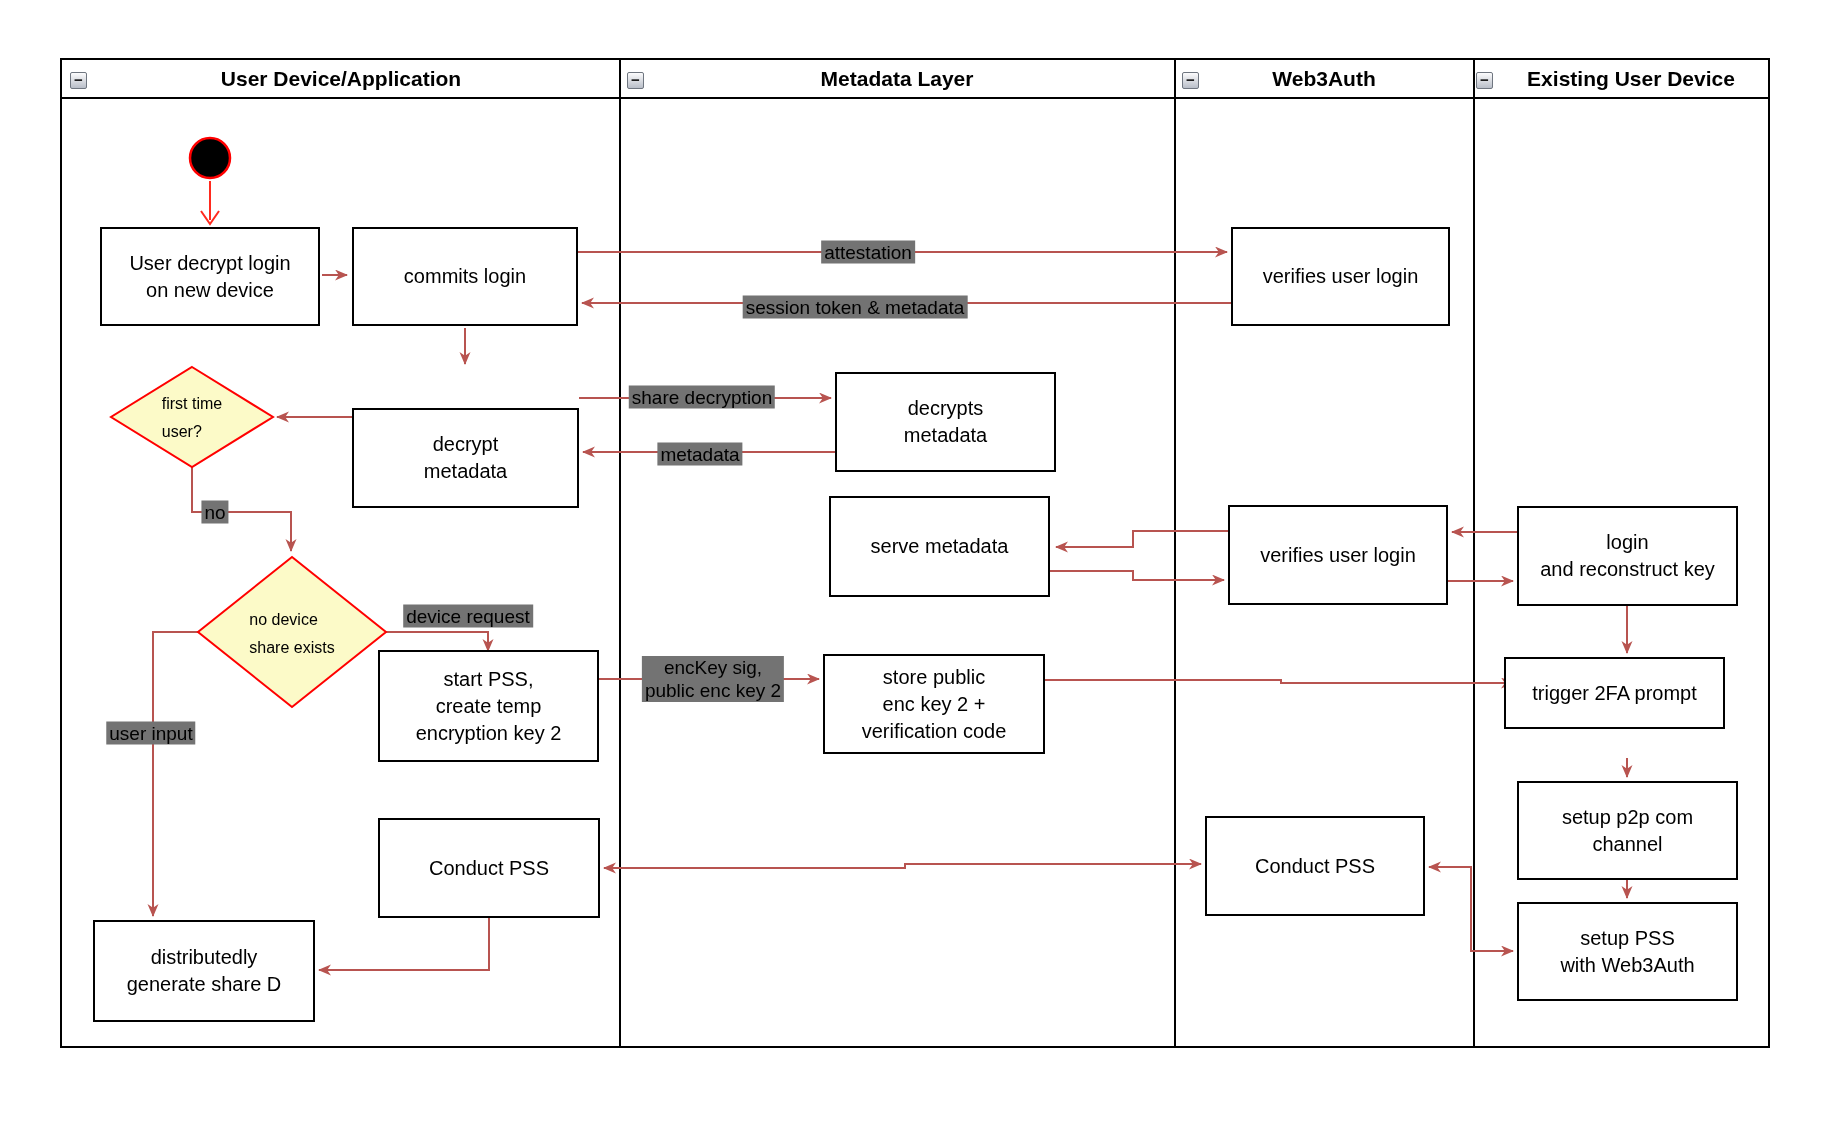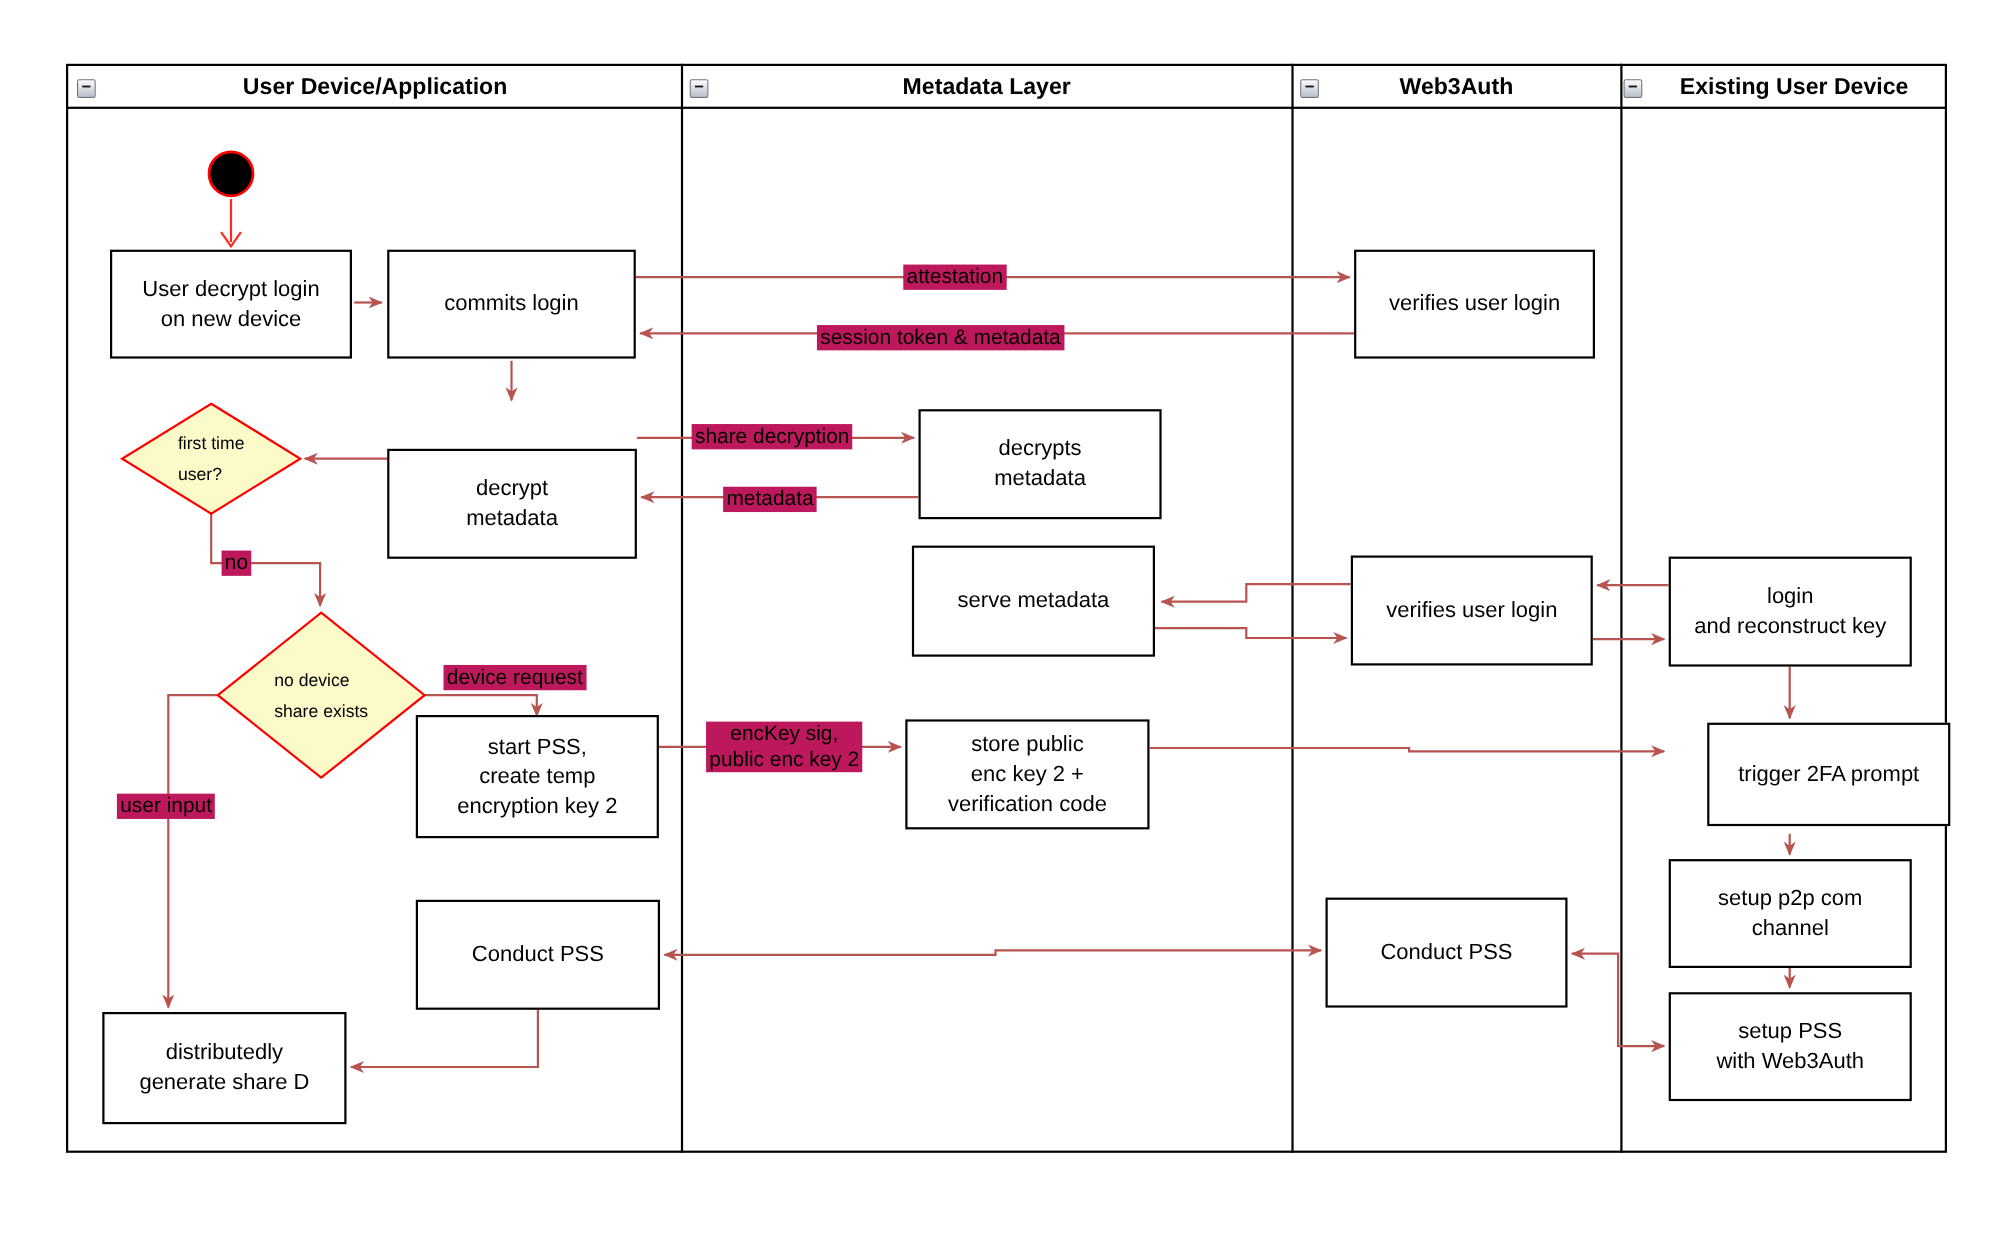--- a/index.html
+++ b/index.html
@@ -14,21 +14,21 @@
               font-size:21px;font-weight:bold;white-space:nowrap;line-height:30px;}
   .collapse{position:absolute;width:17px;height:17px;box-sizing:border-box;
             border:1.5px solid #6f7680;background:linear-gradient(180deg,#fcfcfd,#b9bec8);
             font-size:15px;line-height:13px;text-align:center;font-weight:bold;color:#111;
             border-radius:2px;}
   
   .node{position:absolute;box-sizing:border-box;background:#fff;border:2px solid #000;
         display:flex;align-items:center;justify-content:center;text-align:center;
         font-size:20px;line-height:27px;white-space:pre-line;}
   
-  .elabel{position:absolute;transform:translate(-50%,-50%);background:#be185d;
+  .elabel{position:absolute;transform:translate(-50%,-50%);background:#737373;
           font-size:19px;line-height:23px;text-align:center;white-space:pre-line;
           padding:0 3px;}
   .dlabel{position:absolute;transform:translate(-50%,-50%);background:transparent;
           font-size:16px;line-height:28px;text-align:left;white-space:pre-line;}
   svg{position:absolute;left:0;top:0;}
 </style>
 </head>
 <body>
 
 <div id="canvas">
@@ -107,21 +107,21 @@
   <div class="node" style="left:829px;top:496px;width:221px;height:101px;">serve metadata</div>
   <div class="node" style="left:1228px;top:505px;width:220px;height:100px;">verifies user login</div>
   <div class="node" style="left:1517px;top:506px;width:221px;height:100px;">login
 and reconstruct key</div>
   <div class="node" style="left:378px;top:650px;width:221px;height:112px;">start PSS,
 create temp
 encryption key 2</div>
   <div class="node" style="left:823px;top:654px;width:222px;height:100px;">store public
 enc key 2 +
 verification code</div>
-  <div class="node" style="left:1552px;top:657px;width:221px;height:94px;">trigger 2FA prompt</div>
+  <div class="node" style="left:1504px;top:657px;width:221px;height:72px;">trigger 2FA prompt</div>
   <div class="node" style="left:1517px;top:781px;width:221px;height:99px;">setup p2p com
 channel</div>
   <div class="node" style="left:1517px;top:902px;width:221px;height:99px;">setup PSS
 with Web3Auth</div>
   <div class="node" style="left:378px;top:818px;width:222px;height:100px;">Conduct PSS</div>
   <div class="node" style="left:1205px;top:816px;width:220px;height:100px;">Conduct PSS</div>
   <div class="node" style="left:93px;top:920px;width:222px;height:102px;">distributedly
 generate share D</div>
 
   <div class="elabel" style="left:868px;top:252px;">attestation</div>

